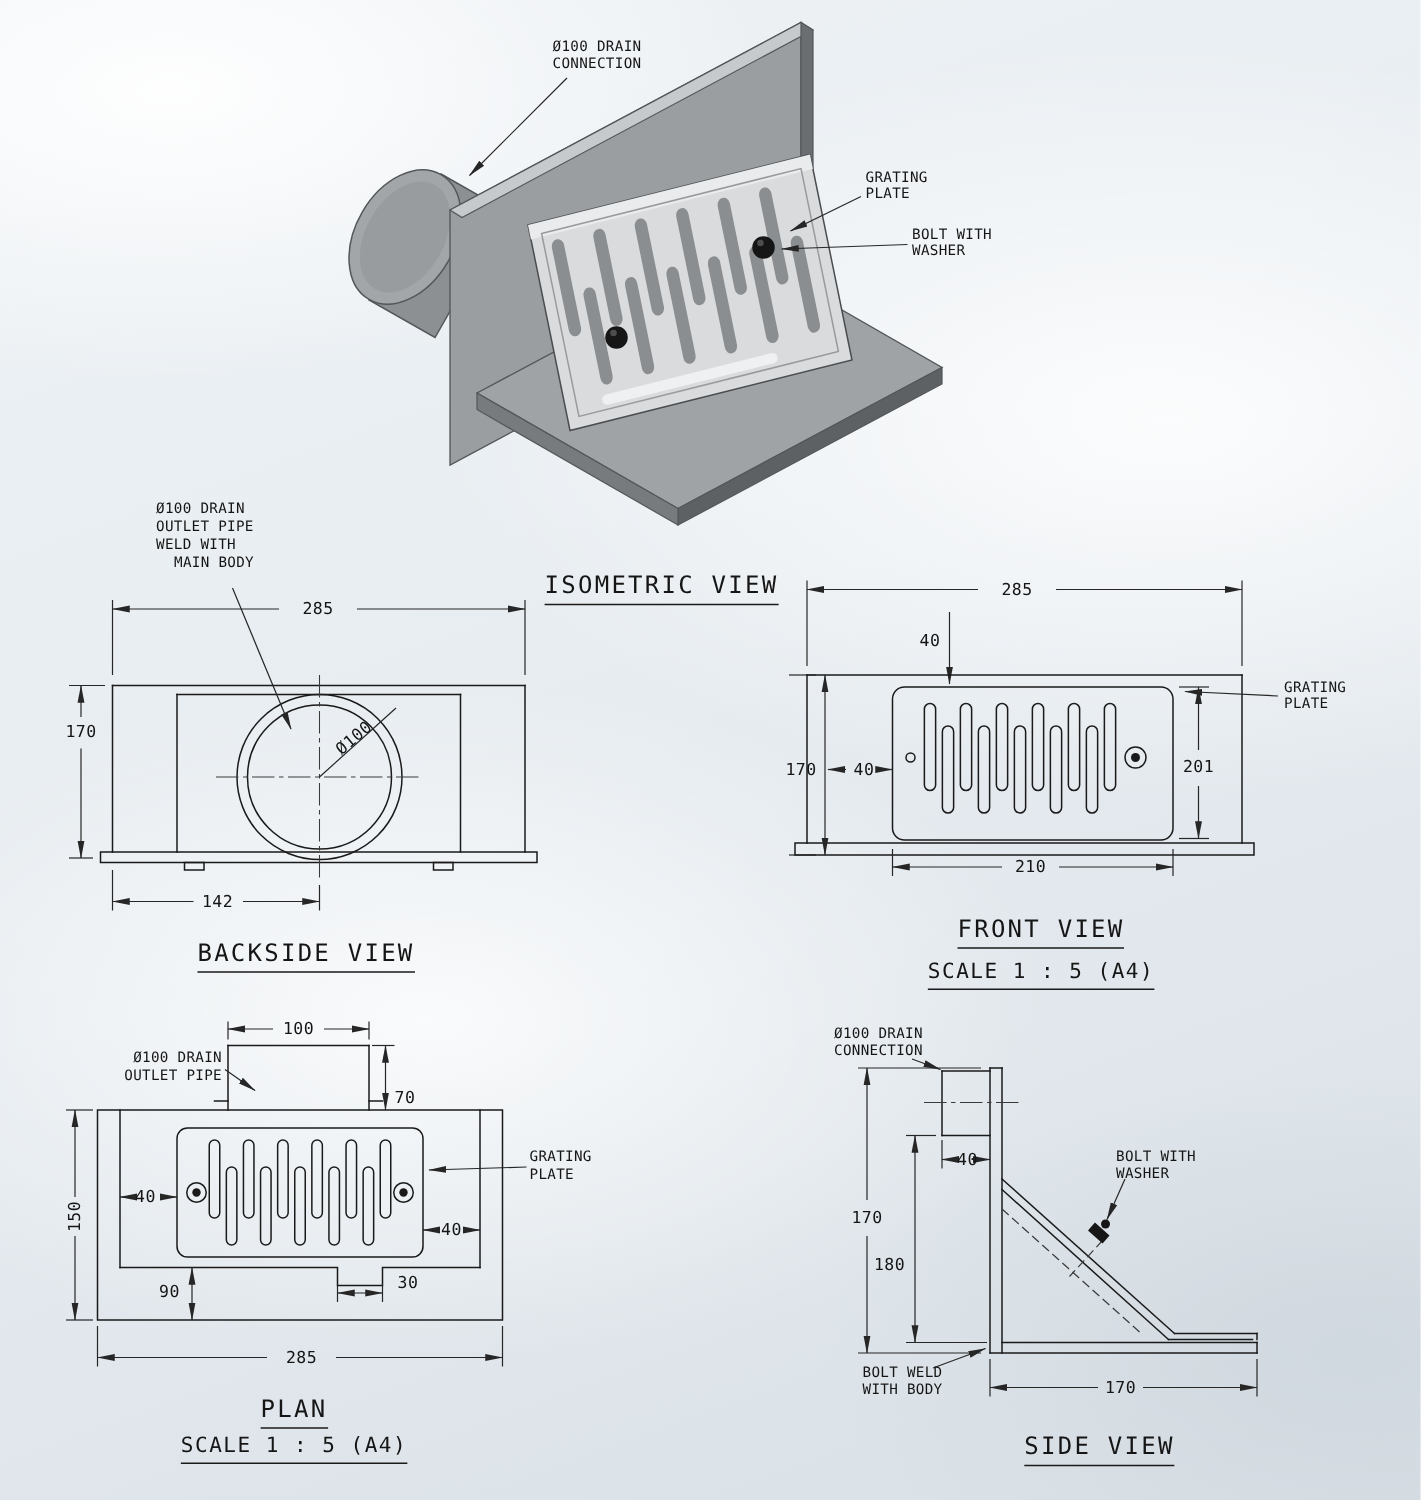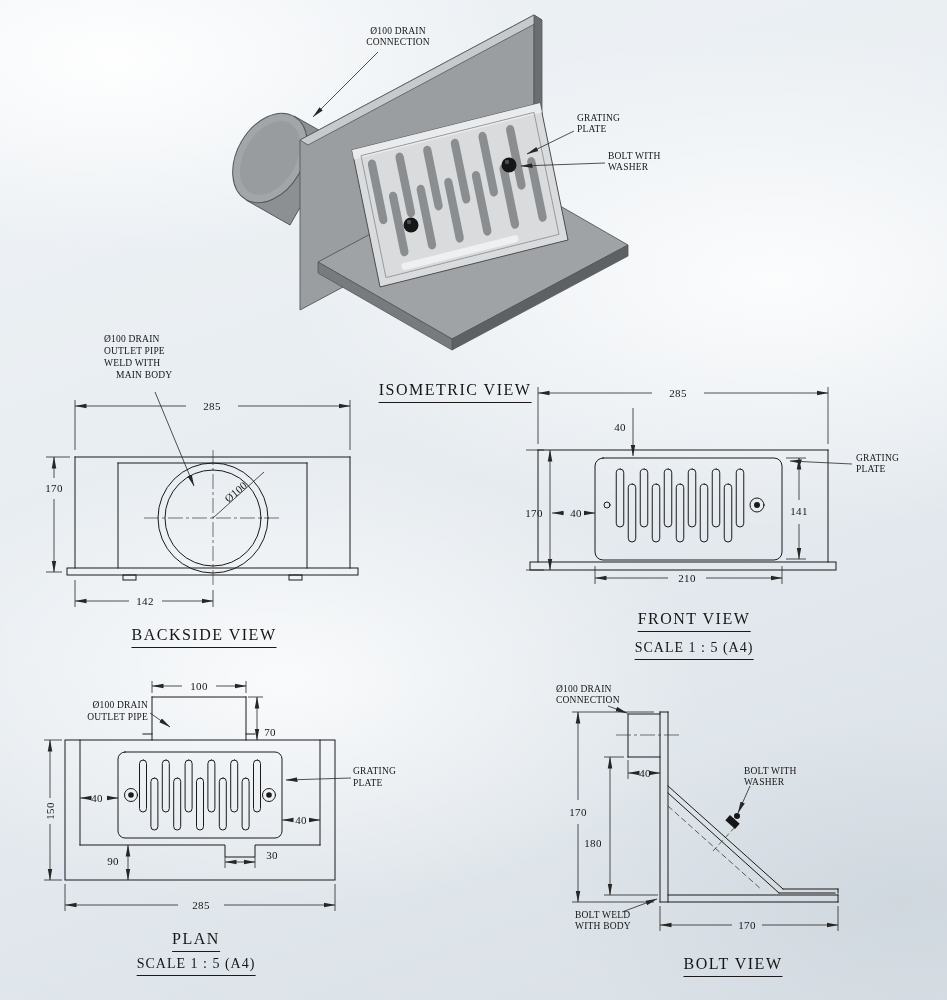--- a/index.html
+++ b/index.html
@@ -6,21 +6,21 @@
   body{
     width:947px;height:1000px;position:relative;overflow:hidden;
     font-family:"DejaVu Sans Mono","Liberation Mono",monospace;color:#151515;
     background:
       radial-gradient(ellipse 620px 300px at 12% 6%, rgba(255,255,255,.95), rgba(255,255,255,0) 65%),
       radial-gradient(ellipse 820px 420px at 82% 28%, rgba(255,255,255,.85), rgba(255,255,255,0) 60%),
       radial-gradient(ellipse 700px 380px at 30% 68%, rgba(255,255,255,.8), rgba(255,255,255,0) 60%),
       radial-gradient(ellipse 500px 260px at 95% 90%, rgba(197,206,214,.5), rgba(255,255,255,0) 70%),
       linear-gradient(160deg,#eef2f5 0%,#e9eef2 35%,#e2e8ed 65%,#d9e0e6 100%);
   }
-  #stage{position:absolute;inset:0;font-family:Liberation Serif, serif;}
+  #stage{position:absolute;inset:0;}
   svg{position:absolute;left:0;top:0;}
   .ol{stroke:#1a1a1a;stroke-width:1;fill:none;stroke-linecap:square;}
   .dl{stroke:#262626;stroke-width:.8;fill:none;}
   .cl{stroke:#3a3a3a;stroke-width:.7;fill:none;stroke-dasharray:15 3 3 3;}
   .hd{stroke:#3a3a3a;stroke-width:.8;fill:none;stroke-dasharray:6 3;}
   .t,.tl,.tr{position:absolute;line-height:1;white-space:nowrap;}
   .t{transform:translate(-50%,-50%);}
   .tl{transform:translate(0,-50%);}
   .tr{transform:translate(-100%,-50%);}
   .dim{font-size:11px;letter-spacing:.3px;}
@@ -247,37 +247,37 @@
     <line class="dl" x1="622" y1="912" x2="657" y2="899" marker-end="url(#ar)"></line>
   </g>
 </svg>
 
 <div class="t lbl" style="left:398px;top:32px">Ø100 DRAIN</div>
 <div class="t lbl" style="left:398px;top:43px">CONNECTION</div>
 <div class="tl lbl" style="left:577px;top:119px">GRATING</div>
 <div class="tl lbl" style="left:577px;top:130px">PLATE</div>
 <div class="tl lbl" style="left:608px;top:157px">BOLT WITH</div>
 <div class="tl lbl" style="left:608px;top:168px">WASHER</div>
-<div class="cap" style="left:455px;top:392px">ISOMETRIC VIEW</div>
+<div class="cap" style="left:441px;top:392px">ISOMETRIC VIEW</div>
 
 <div class="tl lbl" style="left:104px;top:340px">Ø100 DRAIN</div>
 <div class="tl lbl" style="left:104px;top:352px">OUTLET PIPE</div>
 <div class="tl lbl" style="left:104px;top:364px">WELD WITH</div>
 <div class="tl lbl" style="left:116px;top:376px">MAIN BODY</div>
 <div class="t dim" style="left:212px;top:406px">285</div>
 <div class="t dim" style="left:54px;top:488px">170</div>
 <div class="t dim" style="left:145px;top:601px">142</div>
 <div class="t dim rot40" style="left:236px;top:492px">Ø100</div>
 <div class="cap" style="left:204px;top:637px">BACKSIDE VIEW</div>
 
 <div class="t dim" style="left:678px;top:393px">285</div>
 <div class="t dim" style="left:620px;top:427px">40</div>
 <div class="t dim" style="left:534px;top:513px">170</div>
 <div class="t dim" style="left:576px;top:513px">40</div>
-<div class="t dim" style="left:799px;top:511px">141</div>
+<div class="t dim" style="left:799px;top:511px">201</div>
 <div class="t dim" style="left:687px;top:578px">210</div>
 <div class="tl lbl" style="left:856px;top:459px">GRATING</div>
 <div class="tl lbl" style="left:856px;top:470px">PLATE</div>
 <div class="cap" style="left:694px;top:621px">FRONT VIEW</div>
 <div class="cap cap-sm" style="left:694px;top:650px">SCALE 1 : 5 (A4)</div>
 
 <div class="t dim" style="left:199px;top:686px">100</div>
 <div class="t dim" style="left:270px;top:732px">70</div>
 <div class="tr lbl" style="left:148px;top:706px">Ø100 DRAIN</div>
 <div class="tr lbl" style="left:148px;top:718px">OUTLET PIPE</div>
@@ -295,15 +295,15 @@
 <div class="tl lbl" style="left:556px;top:690px">Ø100 DRAIN</div>
 <div class="tl lbl" style="left:556px;top:701px">CONNECTION</div>
 <div class="t dim" style="left:645px;top:773px">40</div>
 <div class="t dim" style="left:578px;top:812px">170</div>
 <div class="t dim" style="left:593px;top:843px">180</div>
 <div class="tl lbl" style="left:744px;top:772px">BOLT WITH</div>
 <div class="tl lbl" style="left:744px;top:783px">WASHER</div>
 <div class="tl lbl" style="left:575px;top:916px">BOLT WELD</div>
 <div class="tl lbl" style="left:575px;top:927px">WITH BODY</div>
 <div class="t dim" style="left:747px;top:925px">170</div>
-<div class="cap" style="left:733px;top:966px">BOLT VIEW</div>
+<div class="cap" style="left:733px;top:966px">SIDE VIEW</div>
 
 </div>
 
 </body></html>

